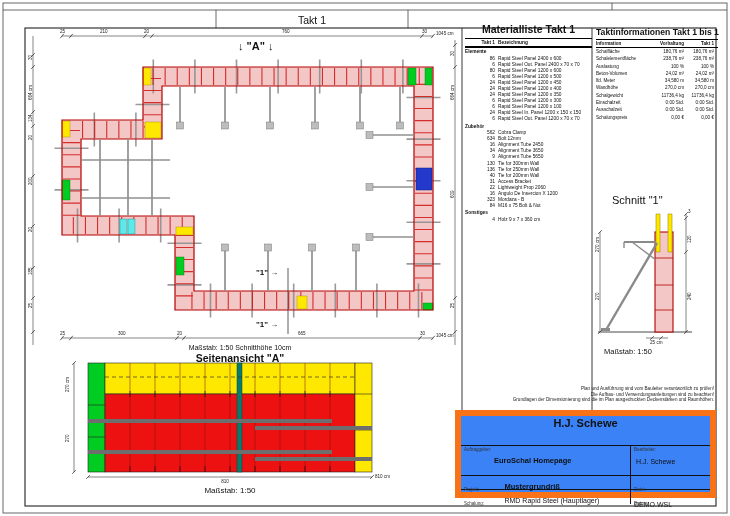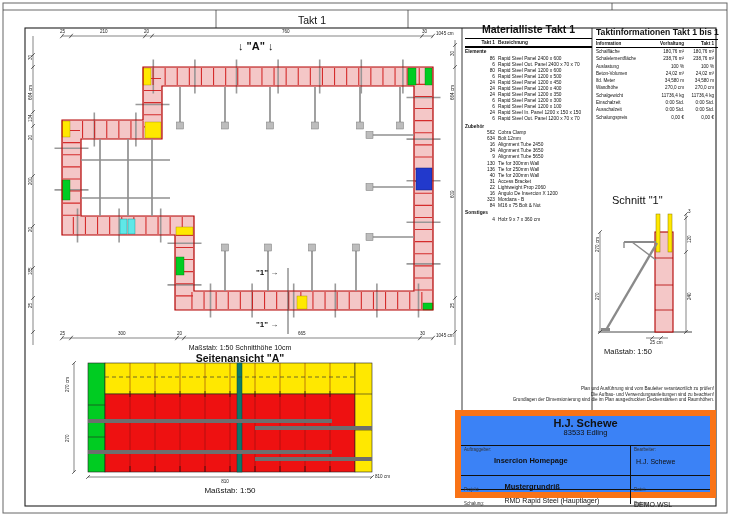--- a/index.html
+++ b/index.html
@@ -460,26 +460,25 @@
 
   <div class="abs" id="notes">
     <div>Plan und Ausführung sind vom Bauleiter verantwortlich zu prüfen!</div>
     <div>Die Aufbau- und Verwendungsanleitungen sind zu beachten!</div>
     <div>Grundlagen der Dimensionierung sind die im Plan ausgedruckten Deckenstärken und Raumhöhen.</div>
   </div>
 
   <div class="abs" id="tblock">
     <div class="tb-row1">
       <div class="tb-company">H.J. Schewe</div>
-      <div class="tb-addr">83533 Edling</div>
     </div>
     <div class="tb-row tb-h30">
       <div class="tb-cell tb-cl">
         <span class="tb-lab">Auftraggeber:</span>
-        <div class="tb-val b" style="margin:4px 0 0 30px;">Insercion Homepage</div>
+        <div class="tb-val b" style="margin:4px 0 0 30px;">EuroSchal Homepage</div>
       </div>
       <div class="tb-cell tb-cr">
         <span class="tb-lab">Bearbeiter:</span>
         <div class="tb-val" style="margin:6px 0 0 2px;">H.J. Schewe</div>
       </div>
     </div>
     <div class="tb-row tb-h14">
       <div class="tb-cell tb-cl">
         <span class="inline-lab">Projekt:</span>
         <span class="tb-val b">Mustergrundriß</span>

